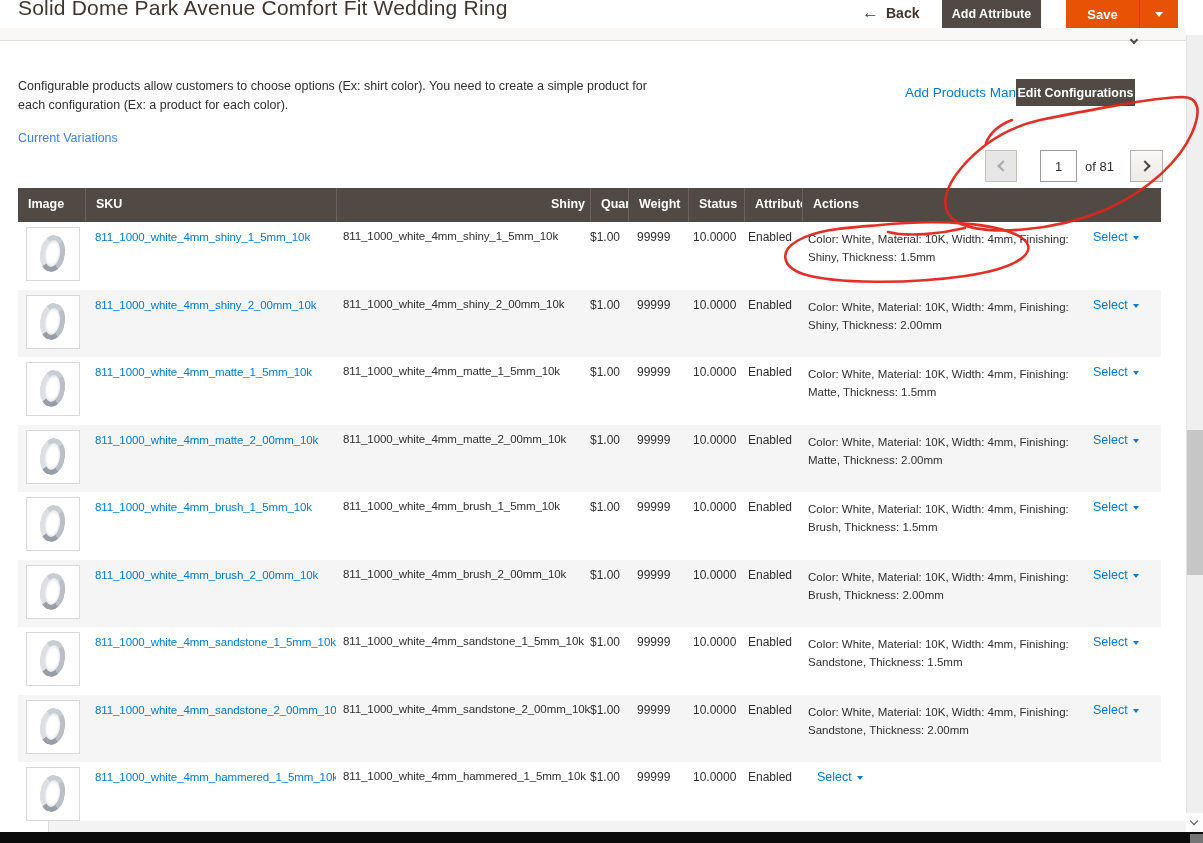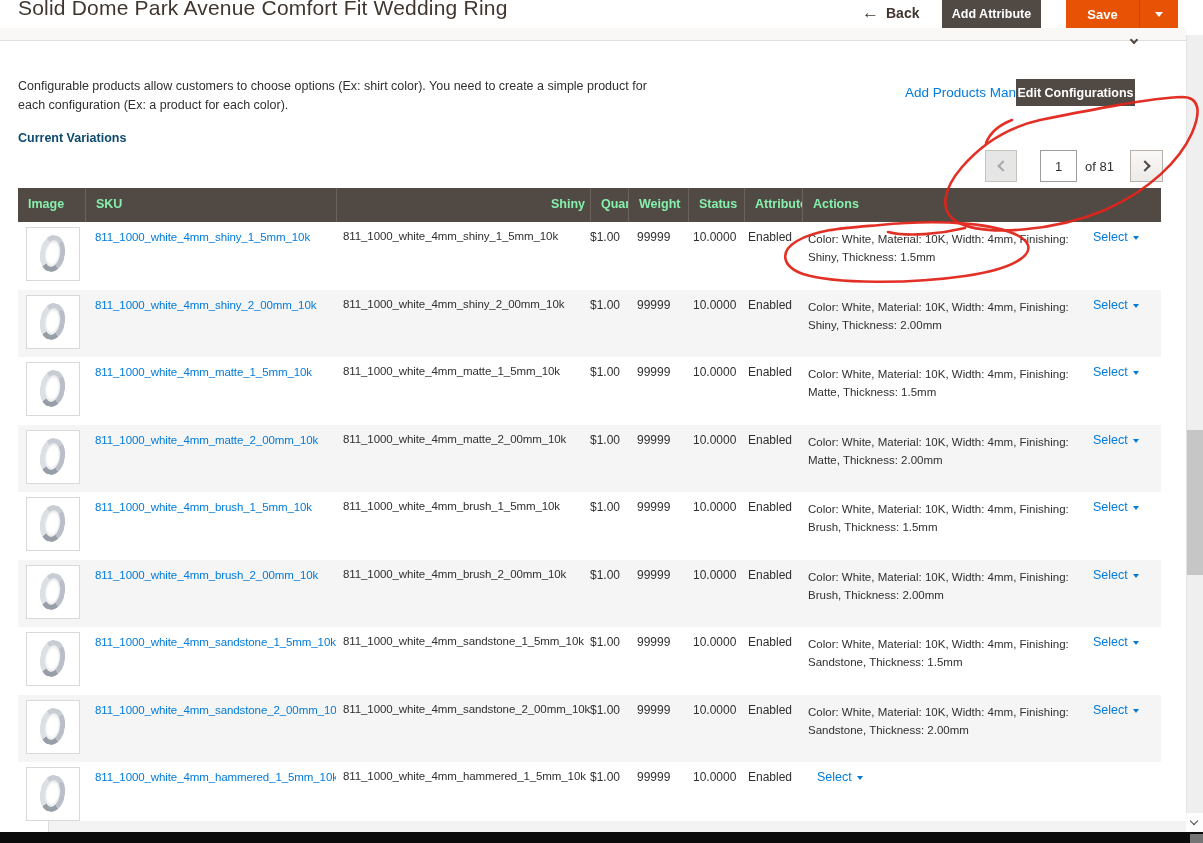--- a/index.html
+++ b/index.html
@@ -25,40 +25,40 @@
   .chev.down  { transform:rotate(-45deg); }
   .chev.left  { transform:rotate(45deg); }
   .chev.right { transform:rotate(-135deg); }
   .chev.small { width:6px; height:6px; border-width:2px; }
 
   
   .desc { position:absolute; left:18px; top:77px; width:648px; font-size:12.5px; line-height:1.55; color:#303030; }
   .link { color:#007bdb; text-decoration:none; cursor:pointer; }
   .add-manual { position:absolute; left:905px; top:85px; font-size:13.5px; }
   .edit-config { position:absolute; left:1016px; top:79px; width:119px; height:27px; }
-  .cv-title { position:absolute; left:18px; top:131px; font-size:12.5px; font-weight:700; color:#0c4a6e; }
+  .cv-title { position:absolute; left:18px; top:131px; font-size:12.5px; font-weight:400; color:#3b82f6; }
 
   
   .pager { position:absolute; left:985px; top:150px; width:180px; height:32px; }
   .pg-btn { position:absolute; top:0; width:32px; height:32px; border:1px solid #b6b2ab; cursor:pointer; background:#f3f2f0; }
   .pg-prev { left:0; background:#e6e6e6; border-color:#c6c3bd; cursor:default; }
   .pg-prev .chev { border-color:#a9a9a9; }
   .pg-next { left:145px; width:33px; background:linear-gradient(#f9f8f6,#ecebe8); }
   .pg-btn .chev { position:absolute; left:50%; top:50%; }
   .pg-btn .chev.left  { margin:-4px 0 0 -2px; }
   .pg-btn .chev.right { margin:-4px 0 0 -6px; }
   .pg-input { position:absolute; left:55px; top:0; width:37px; height:32px; border:1px solid #9d9d9d; background:#fff;
               text-align:center; font-size:13px; color:#303030; font-family:"Liberation Sans",sans-serif; }
   .pg-total { position:absolute; left:100px; top:9px; font-size:13px; color:#303030; white-space:nowrap; }
 
   
   .grid { position:absolute; left:18px; top:188px; width:1143px; }
   .ghead, .trow { display:grid; grid-template-columns:67px 251px 254px 38px 60px 56px 58px 276px 83px; }
   .ghead { height:34px; background:#514943; }
-  .ghead > div { color:#86efac; font-size:12.5px; font-weight:700; line-height:33px; padding-left:10px;
+  .ghead > div { color:#ffffff; font-size:12.5px; font-weight:700; line-height:33px; padding-left:10px;
                  white-space:nowrap; overflow:hidden; }
   .ghead > div + div { border-left:1px solid #6b635b; }
   .ghead .h-price { text-align:right; padding-right:5px; padding-left:0; }
   .trow { height:67.5px; background:#fff; }
   .trow.alt { background:#f5f5f5; }
   .cell { font-size:12px; color:#303030; overflow:hidden; }
   .c-img    { padding:5px 0 0 8px; }
   .c-name   { padding:8px 8px 0 10px; }
   .c-name a { font-size:11.5px; letter-spacing:-.1px; white-space:nowrap; }
   .c-sku    { padding:8px 6px 0 7px; font-size:11.5px; letter-spacing:-.1px; white-space:nowrap; }

